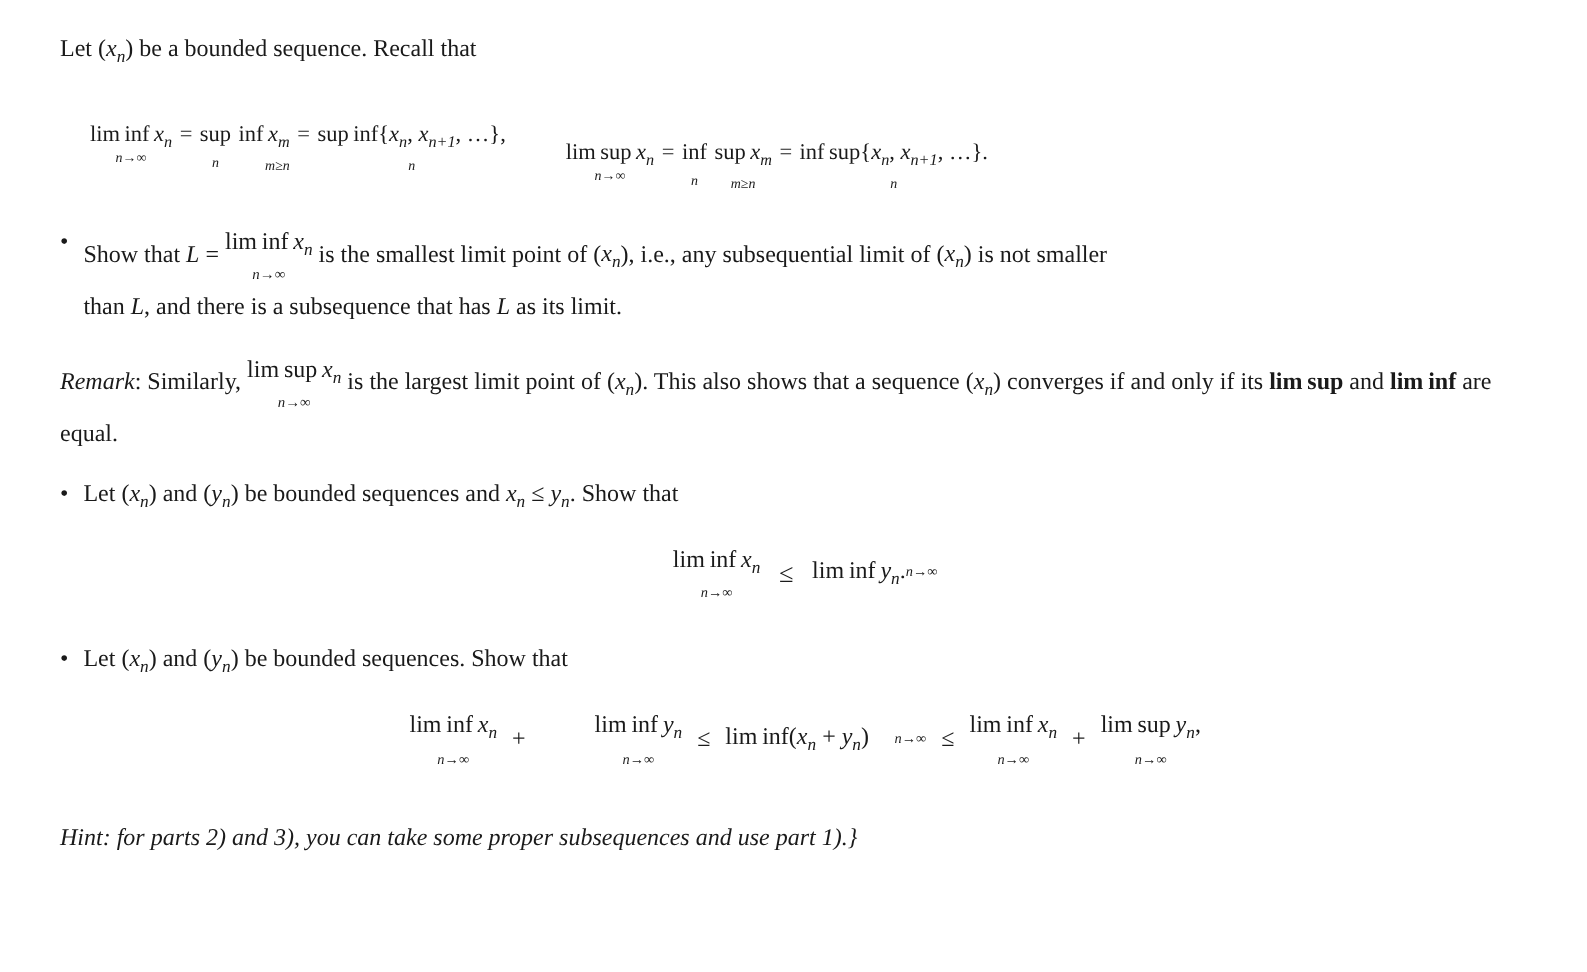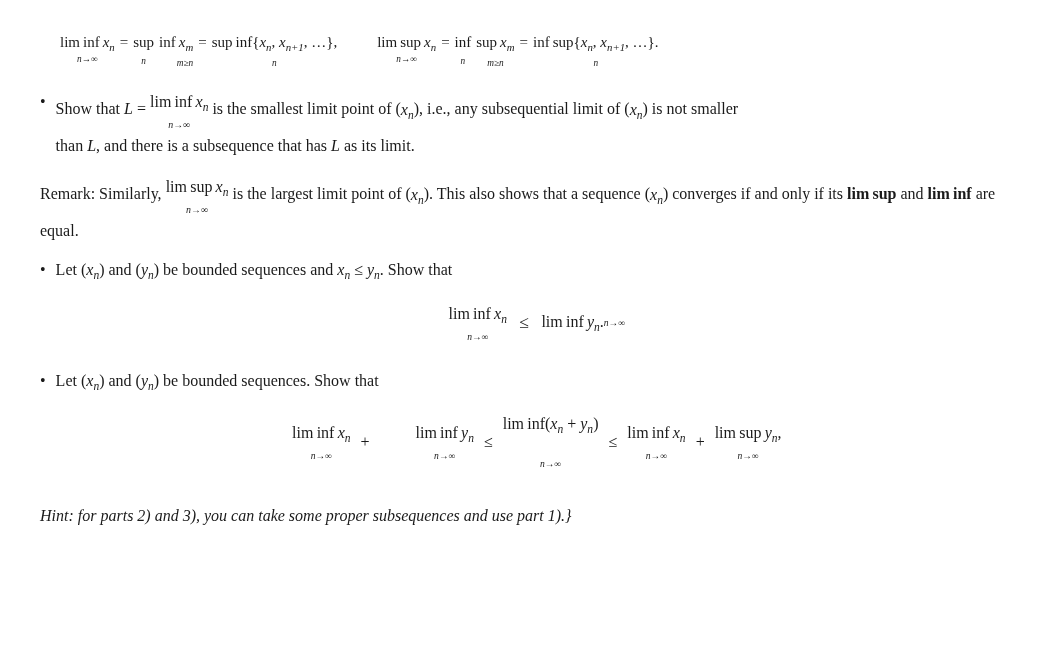--- a/index.html
+++ b/index.html
@@ -51,20 +51,21 @@
     .bullet-content {
       flex: 1;
     }
 
     .remark-section {
       margin: 16px 0 14px 0;
       font-size: 16px;
     }
 
     .remark-italic {
+      font-style: italic;
       font-weight: normal;
     }
 
     .hint-section {
       margin-top: 16px;
       font-style: italic;
       font-size: 16px;
     }
 
     
@@ -97,20 +98,23 @@
       gap: 8px;
       font-size: 16px;
     }
 
   </style>
 </head>
 <body>
 
 <div class="content-wrapper">
 
+  <div class="intro-text">
+    Let (<i>x<sub>n</sub></i>) be a bounded sequence. Recall that
+  </div>
 
   <div class="math-display">
 
     <div style="display:inline-flex; align-items:baseline; gap:5px; flex-wrap:wrap;">
       <span class="stacked">
         <span class="main-op">lim inf <i>x<sub>n</sub></i></span>
         <span class="sub-script"><i>n</i>→∞</span>
       </span>
       <span>=</span>
       <span style="display:inline-flex; flex-direction:column; align-items:center;">
@@ -131,21 +135,21 @@
     <div style="display:inline-flex; align-items:baseline; gap:5px; flex-wrap:wrap;">
       <span class="stacked">
         <span class="main-op">lim sup <i>x<sub>n</sub></i></span>
         <span class="sub-script"><i>n</i>→∞</span>
       </span>
       <span>=</span>
       <span style="display:inline-flex; flex-direction:column; align-items:center;">
         <span>inf</span>
         <span style="font-size:0.62em;"><i>n</i></span>
       </span>
-      <span style="display:inline-flex; flex-direction:column; align-items:center;">
+      <span style="display:inline-flex; flex-direction:column; align-items:center;margin-top:24px;">
         <span>sup <i>x<sub>m</sub></i></span>
         <span style="font-size:0.62em;"><i>m</i>≥<i>n</i></span>
       </span>
       <span>=</span>
       <span style="display:inline-flex; flex-direction:column; align-items:center;">
         <span>inf sup{<i>x<sub>n</sub></i>, <i>x<sub>n+1</sub></i>, …}.</span>
         <span style="font-size:0.62em;"><i>n</i></span>
       </span>
     </div>
   </div>
@@ -204,21 +208,21 @@
         <span style="display:inline-flex; flex-direction:column; align-items:center;">
           <span>lim inf <i>x<sub>n</sub></i></span>
           <span style="font-size:0.6em;"><i>n</i>→∞</span>
         </span>
         <span>&nbsp;+&nbsp;</span>
         <span style="display:inline-flex; flex-direction:column; align-items:center;margin-left:36px;">
           <span>lim inf <i>y<sub>n</sub></i></span>
           <span style="font-size:0.6em;"><i>n</i>→∞</span>
         </span>
         <span>&nbsp;≤&nbsp;</span>
-        <span style="display:inline-flex; flex-direction:column; align-items:center;gap:17px;">
+        <span style="display:inline-flex; flex-direction:row; align-items:center;gap:17px;">
           <span>lim inf(<i>x<sub>n</sub></i> + <i>y<sub>n</sub></i>)</span>
           <span style="font-size:0.6em;"><i>n</i>→∞</span>
         </span>
         <span>&nbsp;≤&nbsp;</span>
         <span style="display:inline-flex; flex-direction:column; align-items:center;">
           <span>lim inf <i>x<sub>n</sub></i></span>
           <span style="font-size:0.6em;"><i>n</i>→∞</span>
         </span>
         <span>&nbsp;+&nbsp;</span>
         <span style="display:inline-flex; flex-direction:column; align-items:center;text-align:center;">

